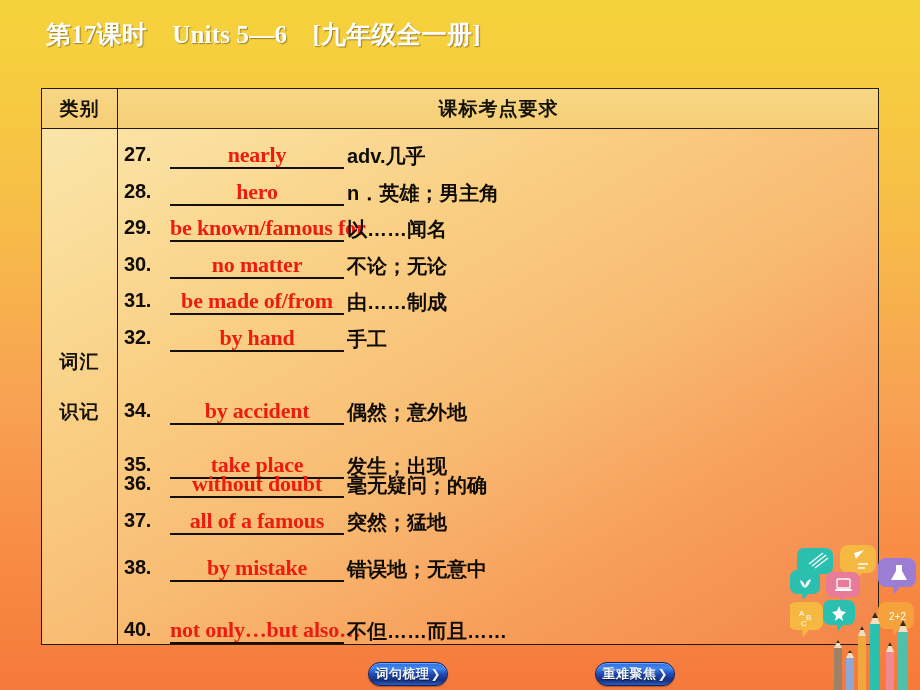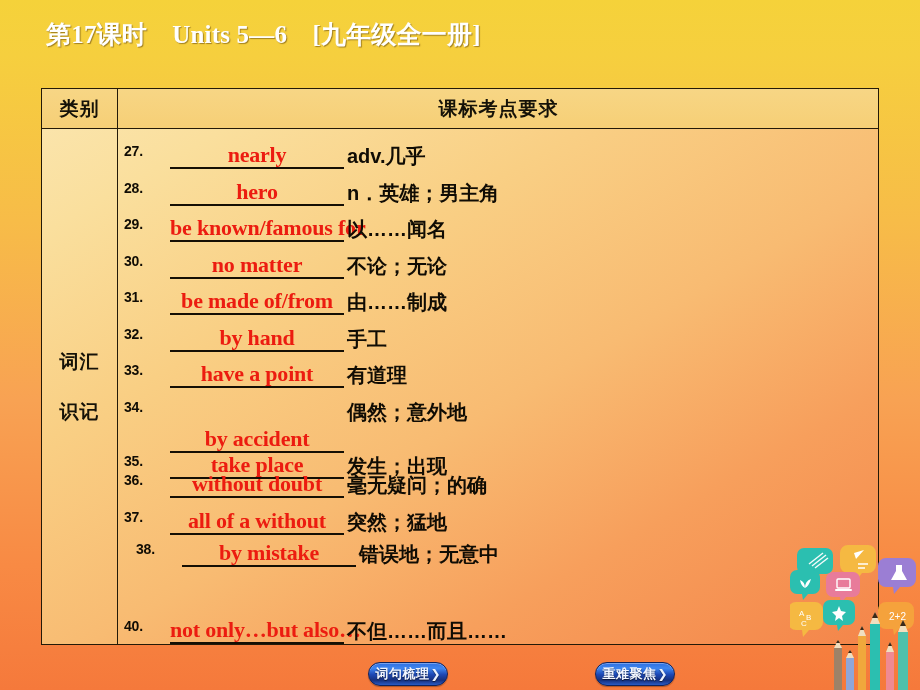--- a/index.html
+++ b/index.html
@@ -62,21 +62,21 @@
   }
 
   #rows{position:absolute;left:77px;top:0;right:0;bottom:0;}
   .row{
     position:absolute;left:0;height:32px;width:100%;
     white-space:nowrap;
   }
   .num{
     position:absolute;left:5px;top:3px;
     font-family:"Liberation Sans", sans-serif;
-    font-weight:bold;font-size:14px;color:#100c04;
+    font-weight:bold;font-size:20px;color:#100c04;
     letter-spacing:-.2px;
   }
   .blank{
     position:absolute;left:51px;top:2px;
     width:174px;height:27px;
     border-bottom:2px solid #150f04;
     box-sizing:border-box;
     text-align:center;
     overflow:visible;
   }
@@ -159,46 +159,41 @@
         <div class="row" style="top: 157.2px;">
           <div class="num">31.</div>
           <div class="blank" style="width: 174px;"><span>be made of/from</span></div>
           <div class="mean">由……制成</div>
         </div>
         <div class="row" style="top: 193.75px;">
           <div class="num">32.</div>
           <div class="blank" style="width: 174px;"><span>by hand</span></div>
           <div class="mean">手工</div>
         </div>
-        <div class="row" style="top: 230.3px;">
-          <div class="num">33.</div>
-          <div class="blank" style="width: 174px;"><span>have a point</span></div>
-          <div class="mean">有道理</div>
-        </div>
         <div class="row" style="top: 266.85px;">
           <div class="num">34.</div>
-          <div class="blank" style="width: 174px; margin-top: 28px;"><span>by accident</span></div>
+          <div class="blank" style="width: 174px;"><span>by accident</span></div>
           <div class="mean">偶然；意外地</div>
         </div>
         <div class="row" style="top: 303.4px; margin-top: 18px;">
           <div class="num">35.</div>
           <div class="blank" style="width: 174px;"><span>take place</span></div>
           <div class="mean">发生；出现</div>
         </div>
         <div class="row" style="top: 339.95px;">
           <div class="num">36.</div>
           <div class="blank" style="width: 174px;"><span>without doubt</span></div>
           <div class="mean">毫无疑问；的确</div>
         </div>
         <div class="row" style="top: 376.5px;">
           <div class="num">37.</div>
-          <div class="blank" style="width: 174px;"><span>all of a without</span></div>
+          <div class="blank" style="width: 174px;"><span>all of a famous</span></div>
           <div class="mean">突然；猛地</div>
         </div>
-        <div class="row" style="top: 409px; margin-left: 12px;">
+        <div class="row" style="top: 424px;">
           <div class="num">38.</div>
           <div class="blank" style="width: 174px;"><span>by mistake</span></div>
           <div class="mean">错误地；无意中</div>
         </div>
         <div class="row" style="top: 486.15px;">
           <div class="num">40.</div>
           <div class="blank" style="width: 174px;"><span>not only…but also…</span></div>
           <div class="mean">不但……而且……</div>
         </div>
       </div>

